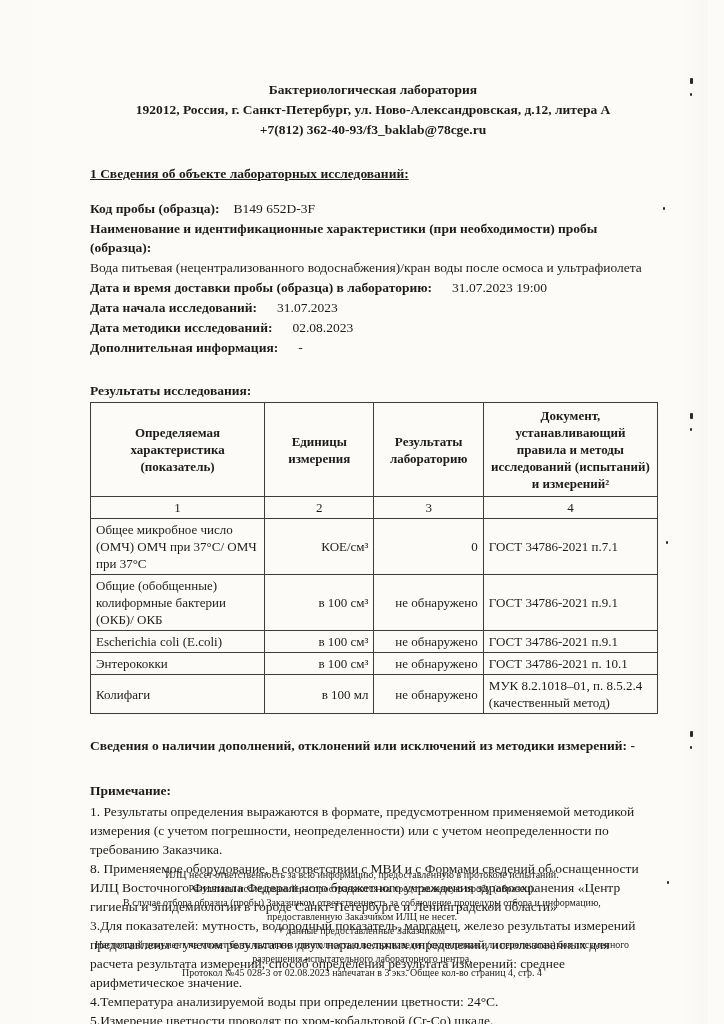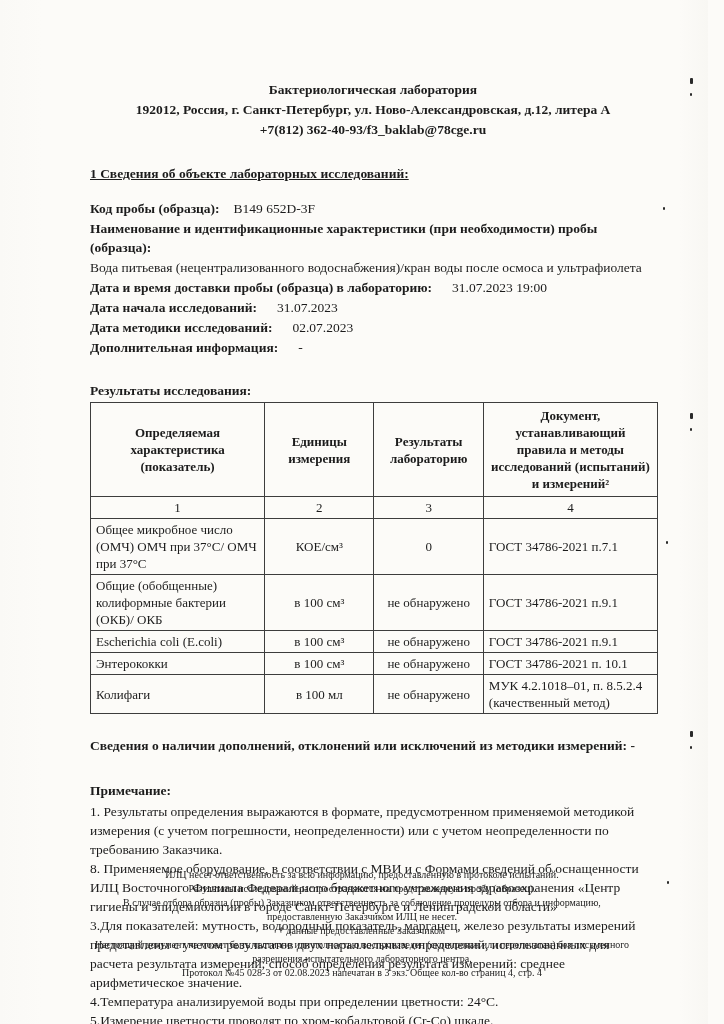--- a/index.html
+++ b/index.html
@@ -36,21 +36,21 @@
     font-size:13px;line-height:17px;
   }
   table.results td,table.results th{
     border:1.4px solid #3d3d3d;
     padding:2px 5px;vertical-align:middle;
     font-weight:normal;
   }
   table.results th{font-weight:bold;text-align:center;padding:4px 6px;}
   .col1{width:172px;} .col2{width:108px;} .col3{width:108px;} .col4{width:172px;}
   .num-row td{text-align:center;padding:1px 4px;}
-  td.c{text-align:center;}
+  td.c{text-align:right;}
   td.l{text-align:left;}
   
   .deviations{font-weight:bold;margin:22px 0 0 0;}
   .notes-title{font-weight:bold;margin:26px 0 2px 0;}
   .note-item{margin:0;}
   
   .footer{
     position:absolute;left:62px;top:868px;width:600px;
     text-align:center;font-size:10px;line-height:14px;color:#222;
   }
@@ -82,21 +82,21 @@
 
     <div class="field-line">
       <span class="field-label">Дата и время доставки пробы (образца) в лабораторию:</span><span class="field-value">31.07.2023 19:00</span>
     </div>
 
     <div class="field-line">
       <span class="field-label">Дата начала исследований:</span><span class="field-value">31.07.2023</span>
     </div>
 
     <div class="field-line">
-      <span class="field-label">Дата методики исследований:</span><span class="field-value">02.07.2023</span>
+      <span class="field-label">Дата методики исследований:</span><span class="field-value">02.08.2023</span>
     </div>
 
     <div class="field-line">
       <span class="field-label">Дополнительная информация:</span><span class="field-value">-</span>
     </div>
 
     <div class="results-title">Результаты исследования:</div>
 
     <table class="results">
       <colgroup>
@@ -139,21 +139,21 @@
       <tr>
         <td class="l">Энтерококки</td>
         <td class="c">в 100 см³</td>
         <td class="c">не обнаружено</td>
         <td class="l">ГОСТ 34786-2021 п. 10.1</td>
       </tr>
       <tr>
         <td class="l">Колифаги</td>
         <td class="c">в 100 мл</td>
         <td class="c">не обнаружено</td>
-        <td class="l">МУК 4.2.1018–01, п. 8.5.2.4 (качественный метод)</td>
+        <td class="l">МУК 8.2.1018–01, п. 8.5.2.4 (качественный метод)</td>
       </tr>
     </tbody>
       </table>
 
     <div class="deviations">Сведения о наличии дополнений, отклонений или исключений из методики измерений: -</div>
 
     <div class="notes-title">Примечание:</div>
     <div class="note-item">1. Результаты определения выражаются в формате, предусмотренном применяемой методикой измерения (с учетом погрешности, неопределенности) или с учетом неопределенности по требованию Заказчика.</div>
     <div class="note-item">8. Применяемое оборудование, в соответствии с МВИ и с Формами сведений об оснащенности ИЛЦ Восточного Филиала Федерального бюджетного учреждения здравоохранения «Центр гигиены и эпидемиологии в городе Санкт-Петербурге и Ленинградской области»</div>
     <div class="note-item">3.Для показателей: мутность, водородный показатель, марганец, железо результаты измерений представлены с учетом результатов двух параллельных определений, использованных для расчета результата измерений; способ определения результата измерений: среднее арифметическое значение.</div>

